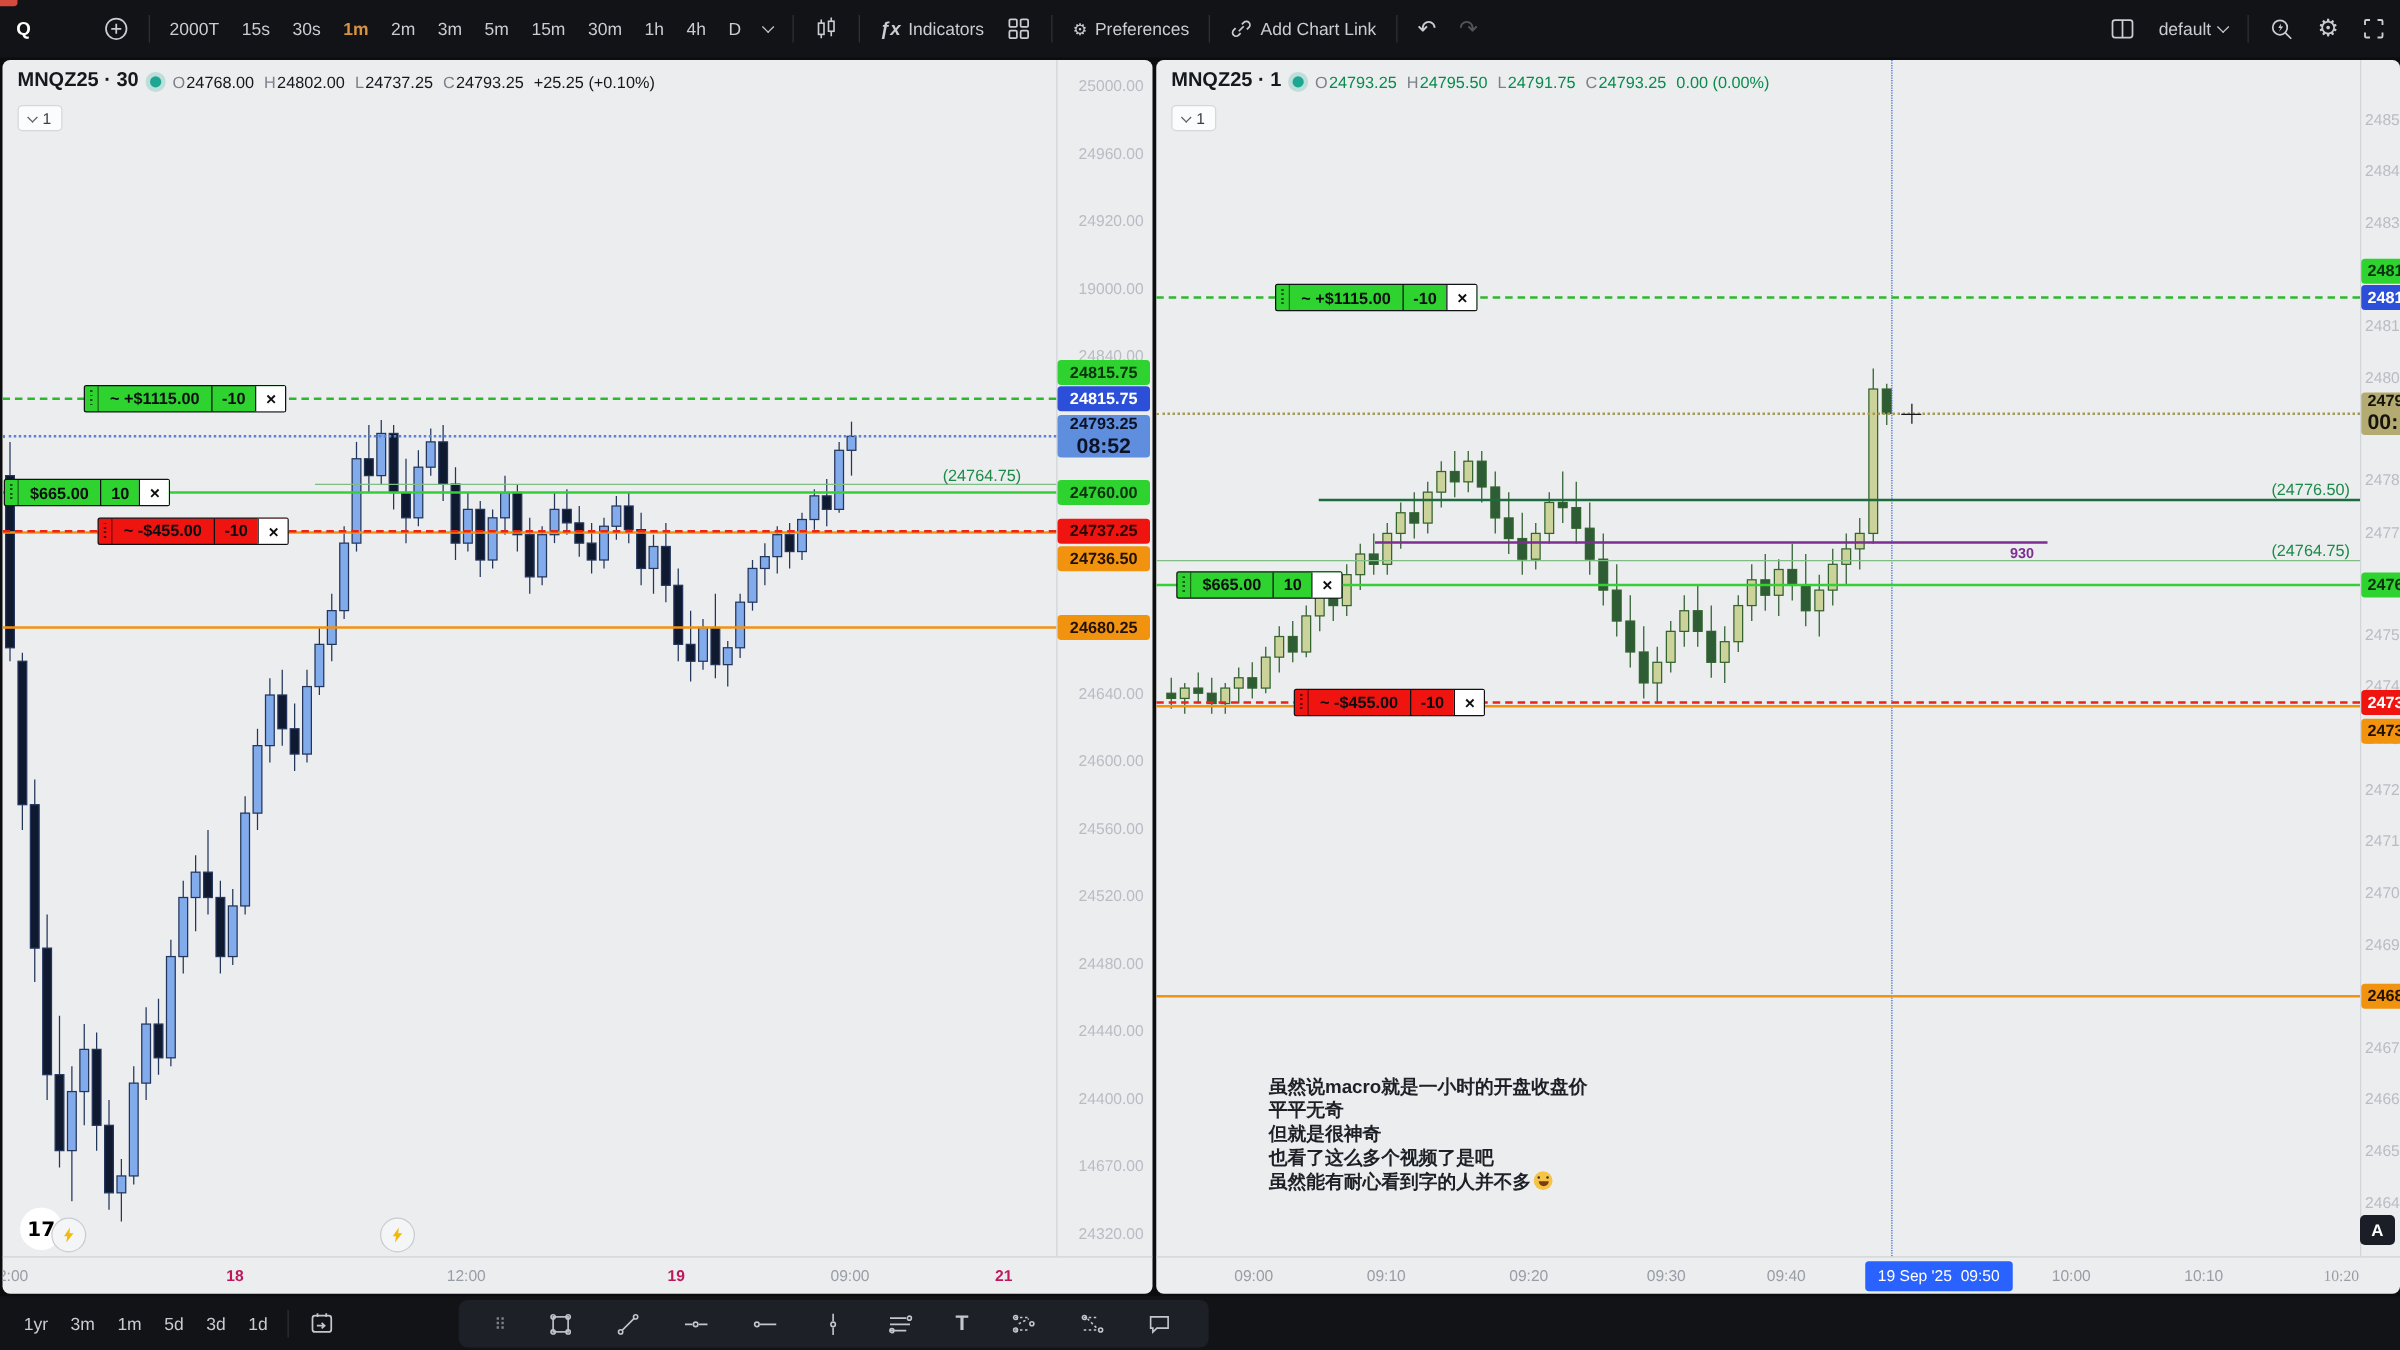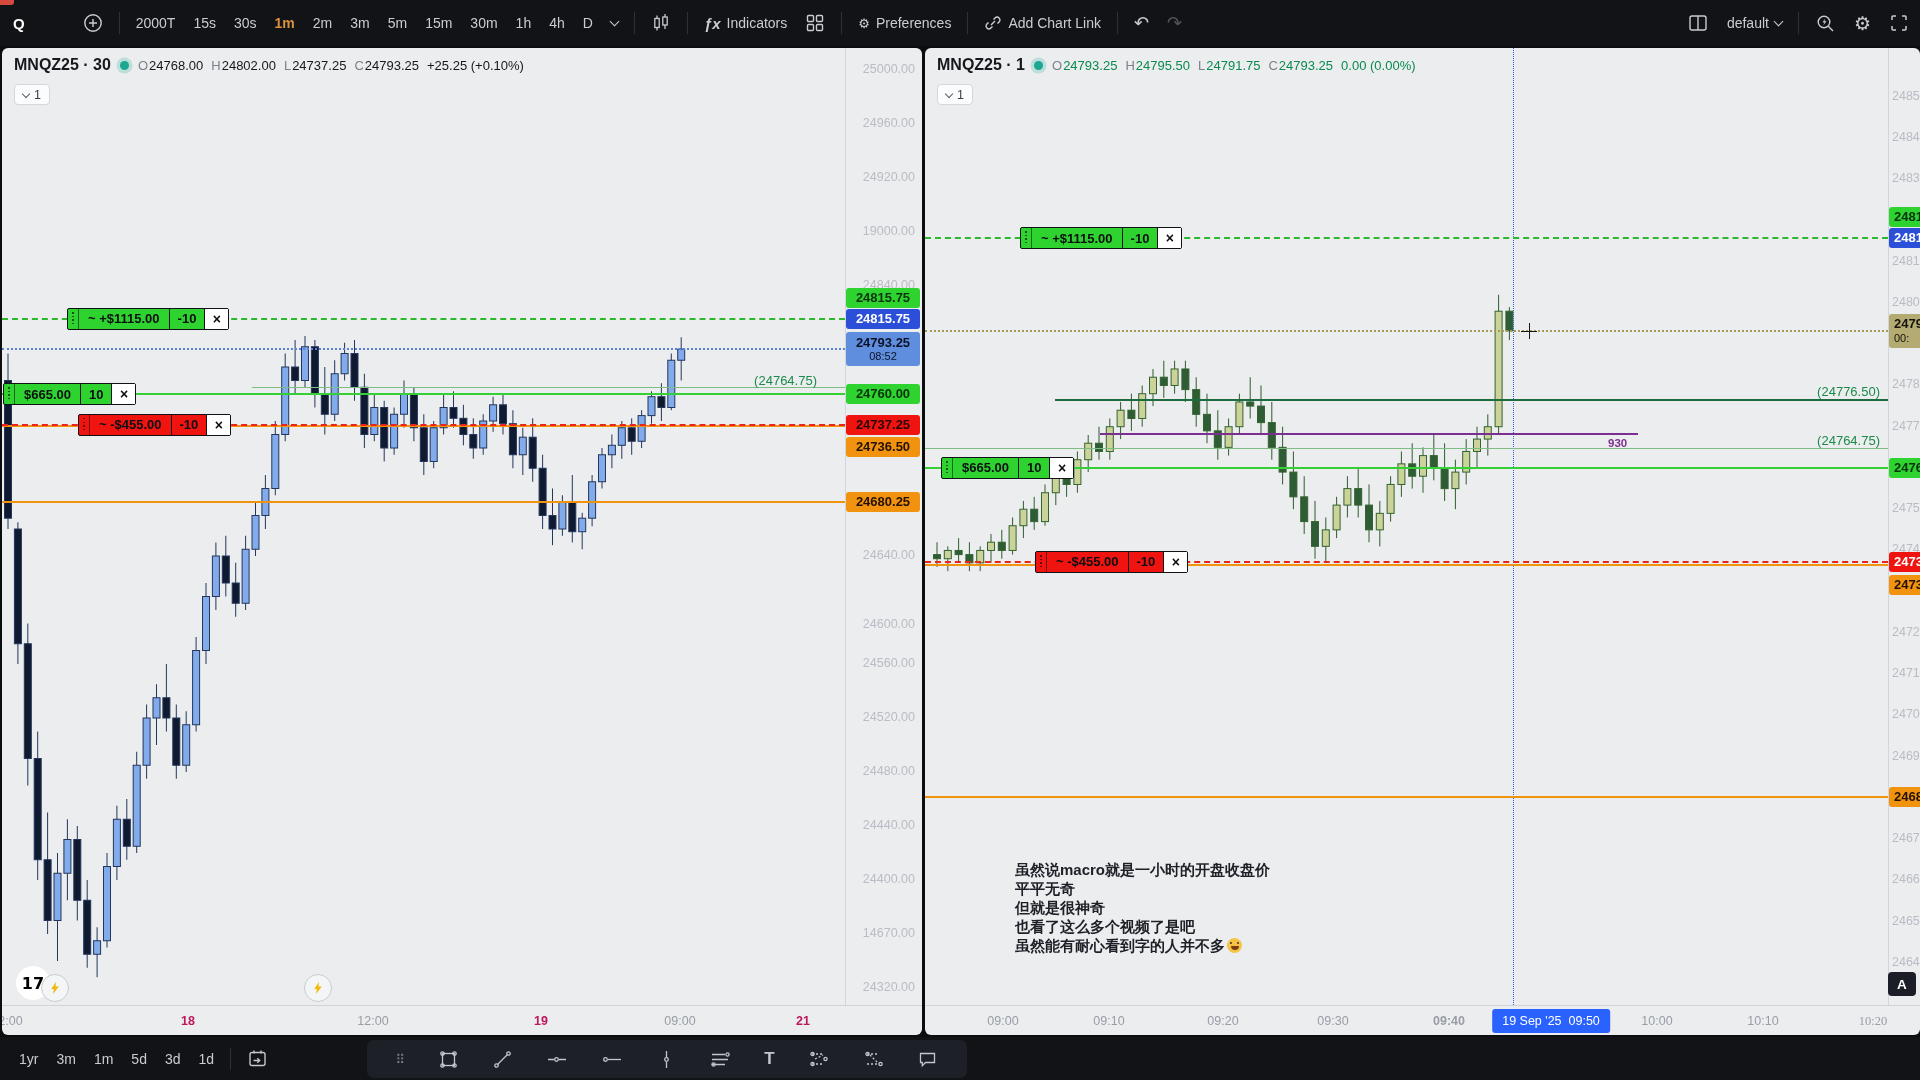--- a/index.html
+++ b/index.html
@@ -31,21 +31,21 @@
   .candles-layer { position:absolute; left:0; top:0; z-index:4; }
   .axis-sep { position:absolute; top:0; width:1px; height:957px; background:#d2d5d9; z-index:5; }
   .p-label { position:absolute; font-size:12.5px; color:#b9bcc4; z-index:6; }
   .pane-left .p-label { text-align:right; }
   .pane-right .p-label { text-align:left; }
   .hline { position:absolute; z-index:12; height:0; }
   .line-label { position:absolute; z-index:13; font-size:11.5px; font-weight:600; }
   .badge { position:absolute; z-index:25; border-radius:3px; font-size:13px; font-weight:700;
            display:flex; flex-direction:column; justify-content:center; align-items:center; line-height:1.2; }
   .pane-right .badge { align-items:flex-start; padding-left:5px; }
-  .b-sub { font-weight:400; font-size:11px; }
+  .b-sub { font-weight:700; font-size:17px; }
   .price-note { position:absolute; z-index:20; font-size:13px; color:#1d8a4a; text-align:right; }
   .trade-label { position:absolute; display:flex; align-items:stretch; height:22px; border:1px solid #101216;
                  border-radius:2px; font-size:13px; font-weight:700; color:#0c0e12; z-index:30; }
   .tl-handle { width:11px; display:flex; align-items:center; justify-content:center; border-right:1px solid rgba(0,0,0,.5); cursor:grab; }
   .tl-dots { width:2px; height:14px; background:repeating-linear-gradient(to bottom,rgba(0,0,0,.6) 0 1.5px,transparent 1.5px 3.6px); }
   .tl-text { padding:0 9px; display:flex; align-items:center; white-space:nowrap; }
   .tl-qty { padding:0 8px; display:flex; align-items:center; border-left:1px solid #101216; }
   .tl-x { width:24px; background:#fff; display:flex; align-items:center; justify-content:center;
           border-left:1px solid #101216; font-weight:600; cursor:pointer; font-size:14px; }
   .chart-header { position:absolute; left:12px; top:8px; display:flex; align-items:center; gap:9px; z-index:40; }
@@ -369,21 +369,21 @@
         <line x1="679.2" x2="679.2" y1="289.3" y2="332.5" stroke="#24365c" stroke-width="1"></line>
         <rect x="675.7" y="301.1125" width="7" height="11.137499999999989" fill="#82abec" stroke="#24365c"></rect>
       </svg>
       <div class="axis-sep" style="left: 843px;"></div>
       <div class="p-label" style="top: 14px; left: 845px; width: 68px;">25000.00</div>
       <div class="p-label" style="top: 68px; left: 845px; width: 68px;">24960.00</div>
       <div class="p-label" style="top: 122px; left: 845px; width: 68px;">24920.00</div>
       <div class="p-label" style="top: 176px; left: 845px; width: 68px;">19000.00</div>
       <div class="p-label" style="top: 230px; left: 845px; width: 68px;">24840.00</div>
       <div class="p-label" style="top: 500px; left: 845px; width: 68px;">24640.00</div>
-      <div class="p-label" style="top: 554px; left: 845px; width: 68px; margin-top: 15px;">24600.00</div>
+      <div class="p-label" style="top: 554px; left: 845px; width: 68px;">24600.00</div>
       <div class="p-label" style="top: 608px; left: 845px; width: 68px;">24560.00</div>
       <div class="p-label" style="top: 662px; left: 845px; width: 68px;">24520.00</div>
       <div class="p-label" style="top: 716px; left: 845px; width: 68px;">24480.00</div>
       <div class="p-label" style="top: 770px; left: 845px; width: 68px;">24440.00</div>
       <div class="p-label" style="top: 824px; left: 845px; width: 68px;">24400.00</div>
       <div class="p-label" style="top: 878px; left: 845px; width: 68px;">14670.00</div>
       <div class="p-label" style="top: 932px; left: 845px; width: 68px;">24320.00</div>
       <div class="hline" style="left: 0px; width: 843px; top: 269.738px; border-top: 2px dashed rgb(46, 184, 46);"></div>
       <div class="hline" style="left: 0px; width: 843px; top: 300.113px; border-top: 2px dotted rgb(91, 130, 216);"></div>
       <div class="hline" style="left: 250px; width: 593px; top: 339.087px; border-top: 1px solid rgb(127, 189, 132);"></div>
@@ -465,21 +465,21 @@
     </div>
     <button class="int-btn">
       <span class="chev"></span>
       <span>1</span>
     </button>
     <div class="time-axis">
         <div class="t-label" style="left: 78px;">09:00</div>
         <div class="t-label" style="left: 184px;">09:10</div>
         <div class="t-label" style="left: 298px;">09:20</div>
         <div class="t-label" style="left: 408px;">09:30</div>
-        <div class="t-label" style="left: 524px; font-weight: bold;">09:40</div>
+        <div class="t-label" style="left: 504px;">09:40</div>
         <div class="t-badge" style="left: 626px;">19 Sep '25  09:50</div>
         <div class="t-label" style="left: 732px;">10:00</div>
         <div class="t-label" style="left: 838px;">10:10</div>
         <div class="t-label" style="left: 948px; font-family: Liberation Serif, serif;">10:20</div>
       </div>
   <svg width="963" height="957" class="candles-layer">
         <line x1="12" x2="12" y1="494.21875" y2="518.96875" stroke="#2f5d2f" stroke-width="1"></line>
         <rect x="8.5" y="506.59375" width="7" height="4.125" fill="#2e5c34" stroke="#33632f"></rect>
         <line x1="22.8" x2="22.8" y1="498.34375" y2="523.09375" stroke="#2f5d2f" stroke-width="1"></line>
         <rect x="19.3" y="502.46875" width="7" height="8.25" fill="#ccd39a" stroke="#33632f"></rect>

